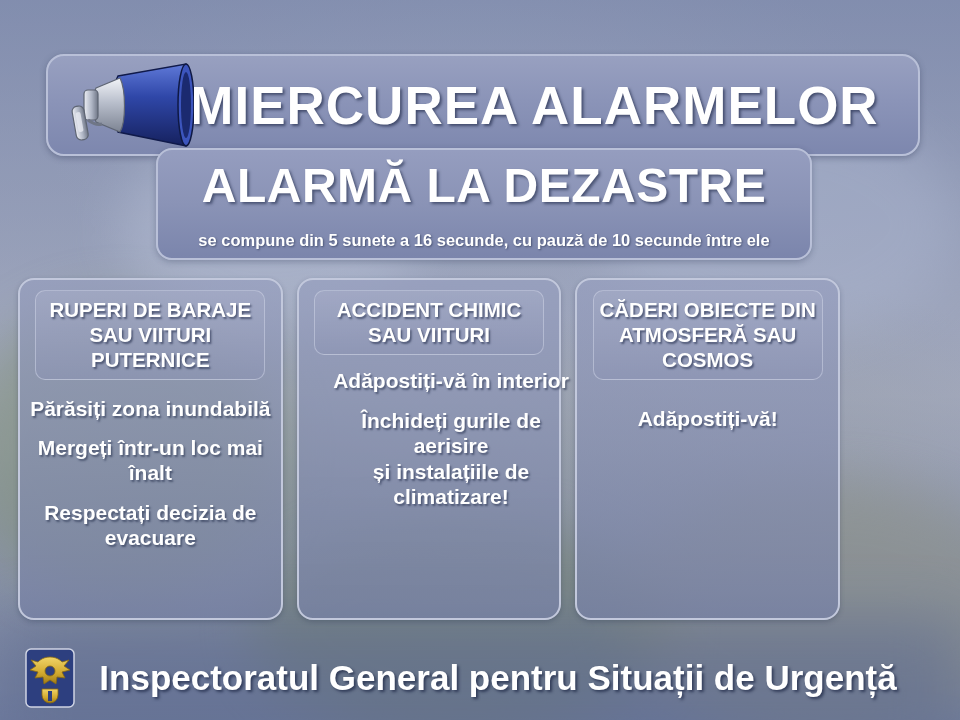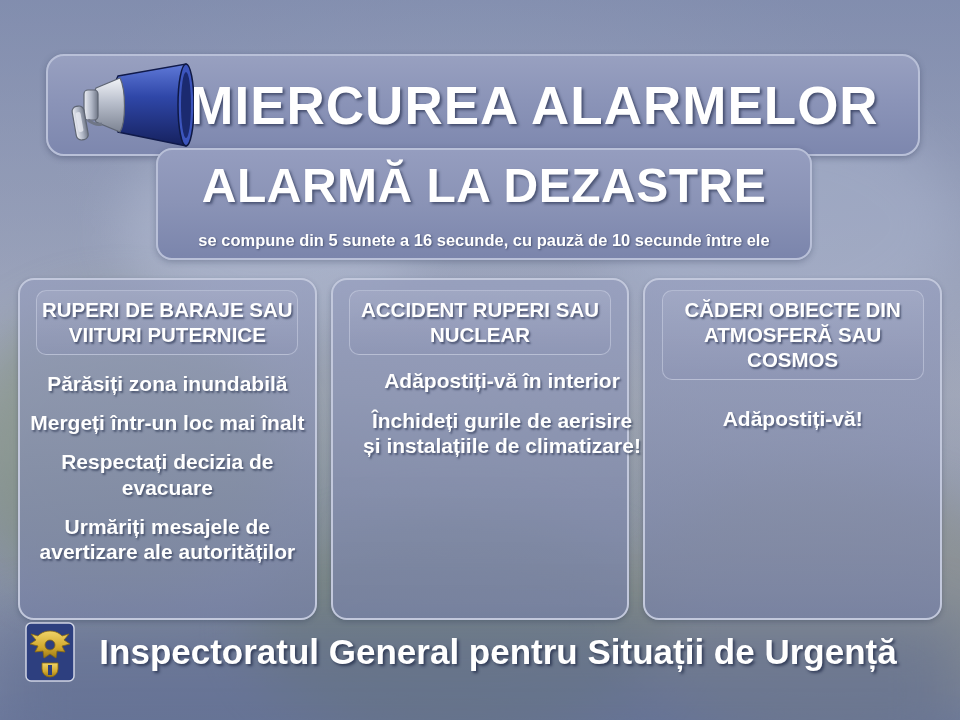--- a/index.html
+++ b/index.html
@@ -108,21 +108,21 @@
     font-size: 16.5px;
     font-weight: bold;
     text-shadow: 1px 1px 2px rgba(30,40,70,0.55);
     white-space: nowrap;
   }
 
   
   .columns {
     position: absolute;
     left: 18px; top: 278px;
-    width: 924px; height: 342px;
+    width: 822px; height: 342px;
     display: flex;
     gap: 14px;
   }
   .card {
     flex: 1;
     background: linear-gradient(to bottom, rgba(150,158,190,0.72) 0%, rgba(133,142,176,0.72) 55%, rgba(120,130,166,0.75) 100%);
     border: 2px solid #c2c8dc;
     border-radius: 16px;
     box-shadow: 0 2px 5px rgba(40,50,80,0.28);
     padding: 10px 8px 12px 8px;
@@ -160,21 +160,21 @@
     line-height: 1.2;
     text-shadow: 1.5px 1.5px 2px rgba(30,40,70,0.55);
     white-space: pre-line;
   }
   .card--center .card-body { margin-top: 13px; gap: 15px; margin-left: 44px; }
   .card--right .card-body { margin-top: 26px; gap: 2px; }
 
   
   .footer {
     position: absolute;
-    left: 0; top: 610px;
+    left: 0; top: 636px;
     width: 960px; height: 84px;
     display: flex;
     align-items: center;
     padding-left: 24px;
   }
   .crest { width: 52px; height: 62px; flex: 0 0 auto; }
   .footer-text {
     flex: 1;
     text-align: center;
     padding-right: 40px;
@@ -241,28 +241,26 @@
 
   <div class="columns">
 
     <div class="card card--left">
       <div class="card-title">RUPERI DE BARAJE SAU
 VIITURI PUTERNICE</div>
       <div class="card-body">
         <div class="card-line">Părăsiți zona inundabilă</div>
         <div class="card-line">Mergeți într-un loc mai înalt</div>
         <div class="card-line">Respectați decizia de evacuare</div>
-        <div class="card-line">Urmăriți  mesajele de
-avertizare ale autorităților</div>
       </div>
     </div>
 
     <div class="card card--center">
       <div class="card-title">ACCIDENT
-RUPERI SAU NUCLEAR</div>
+CHIMIC SAU VIITURI</div>
       <div class="card-body">
         <div class="card-line">Adăpostiți-vă în interior</div>
         <div class="card-line">Închideți gurile de aerisire
 și instalațiile de climatizare!</div>
       </div>
     </div>
 
     <div class="card card--right">
       <div class="card-title">CĂDERI OBIECTE DIN
 ATMOSFERĂ SAU COSMOS</div>

